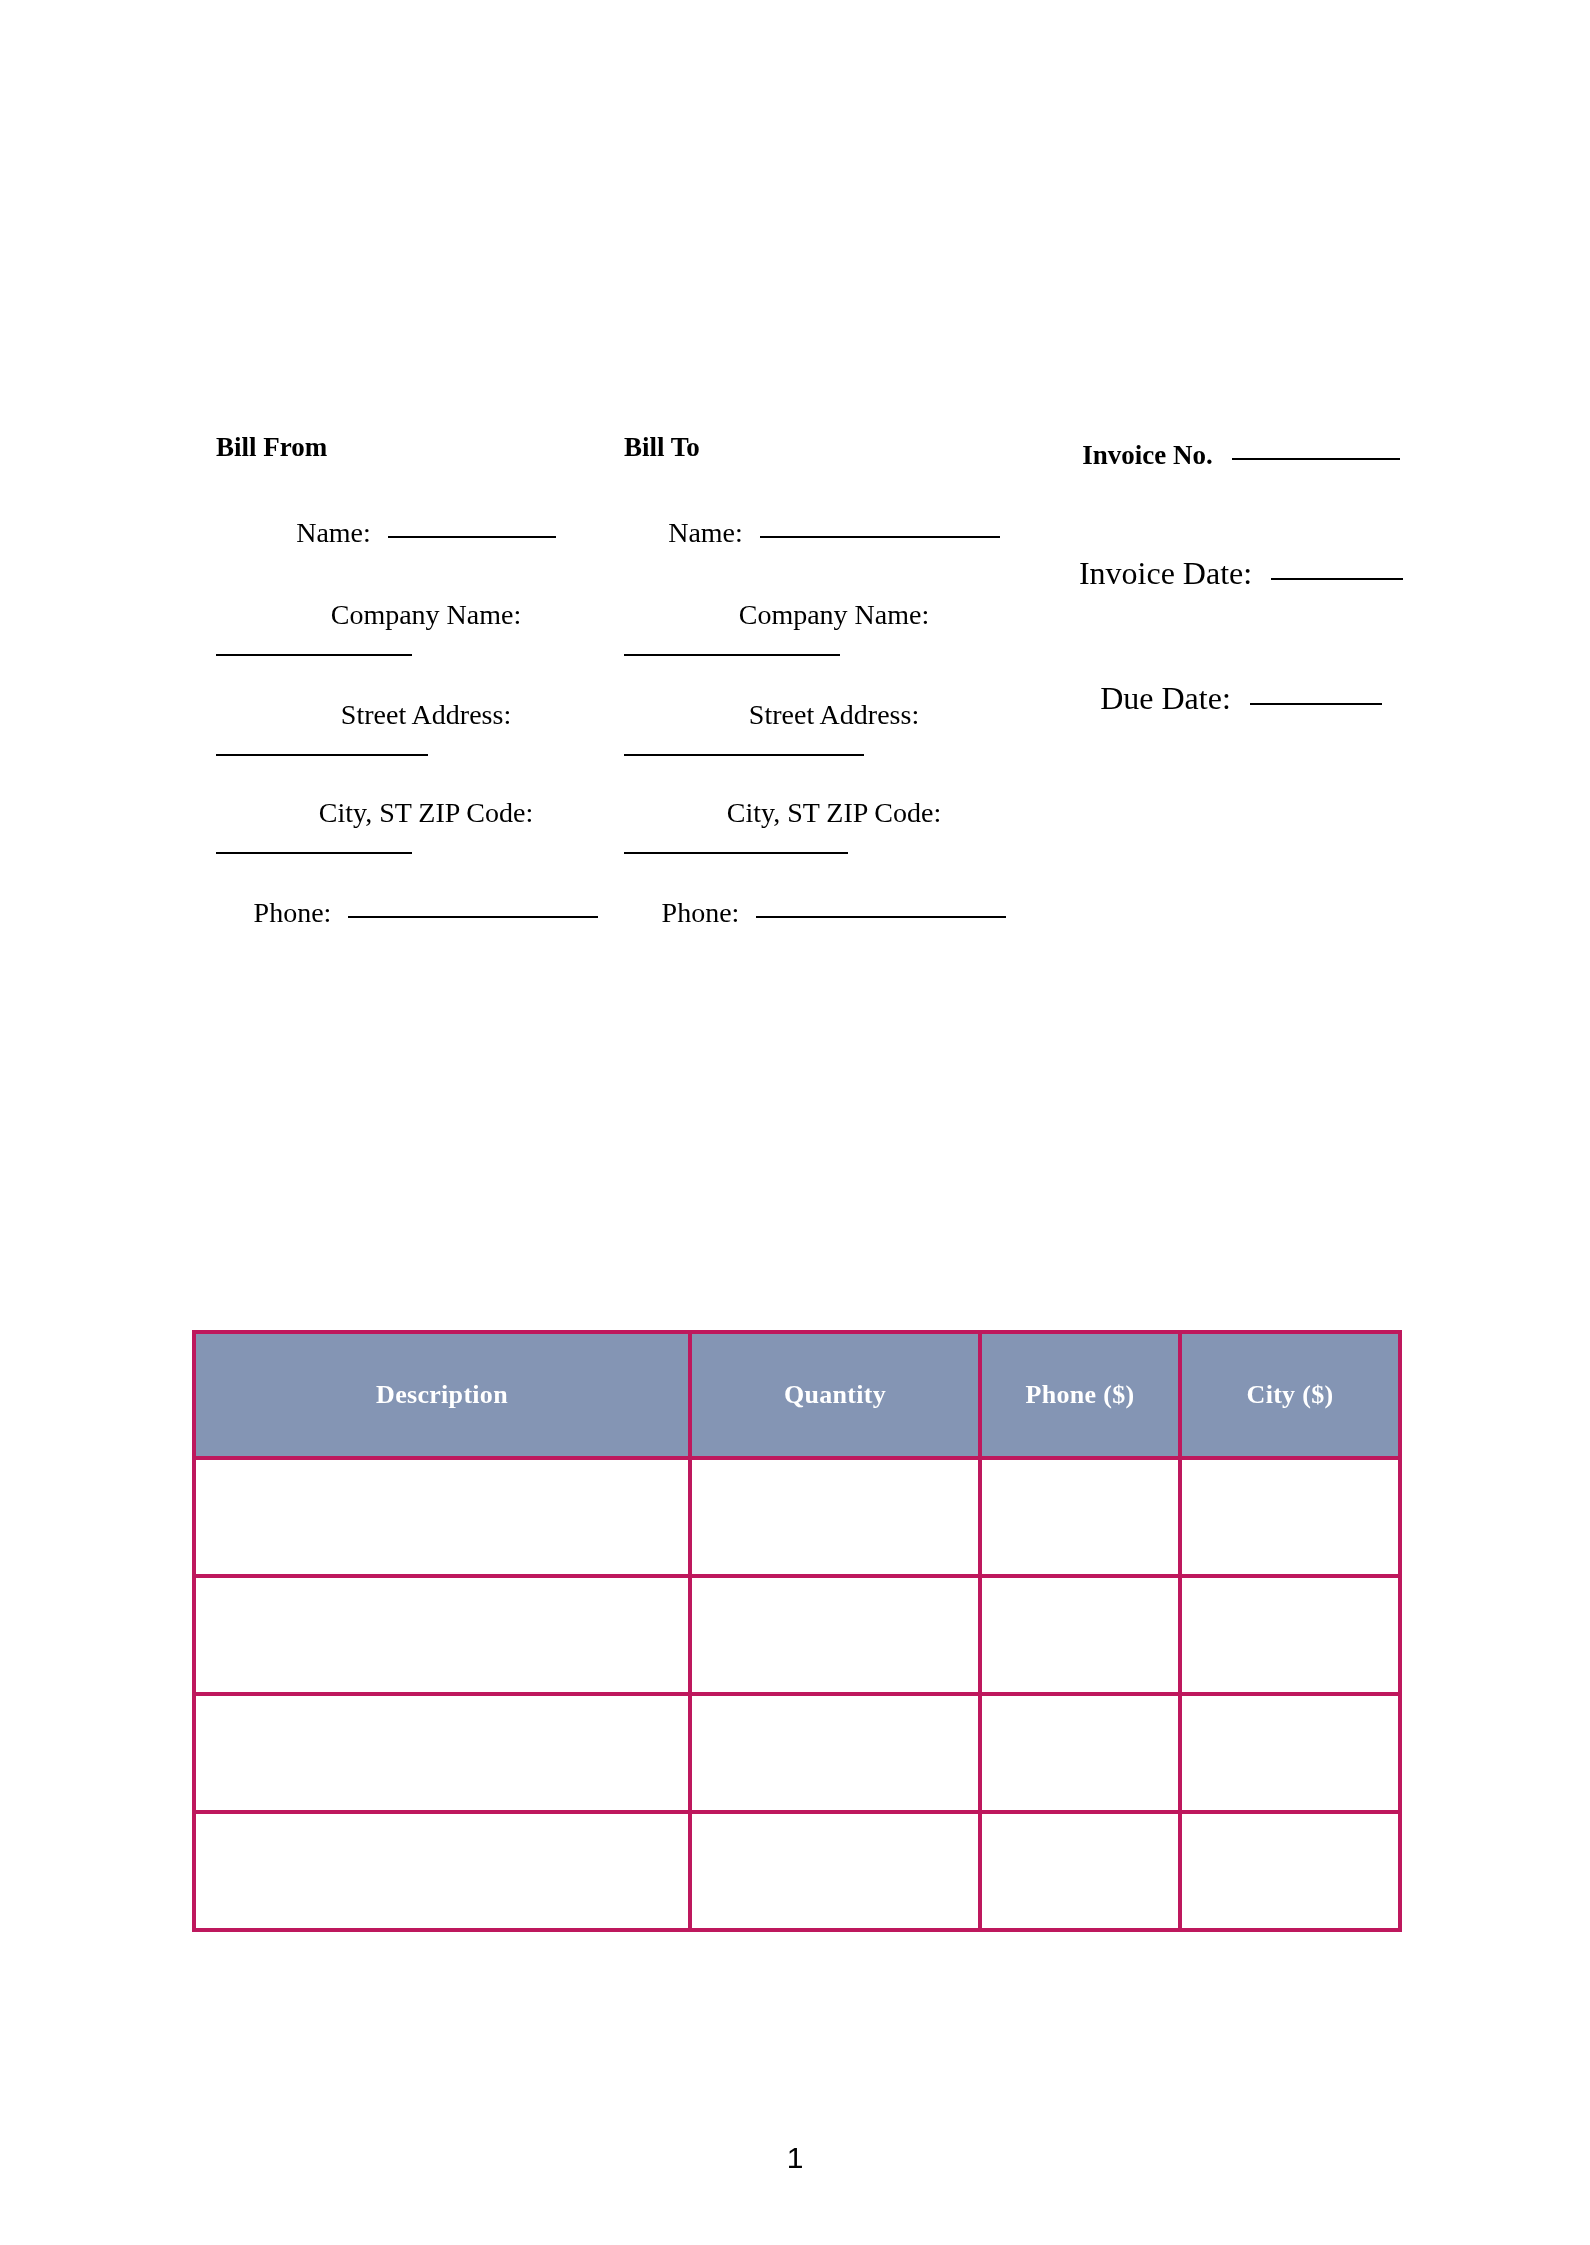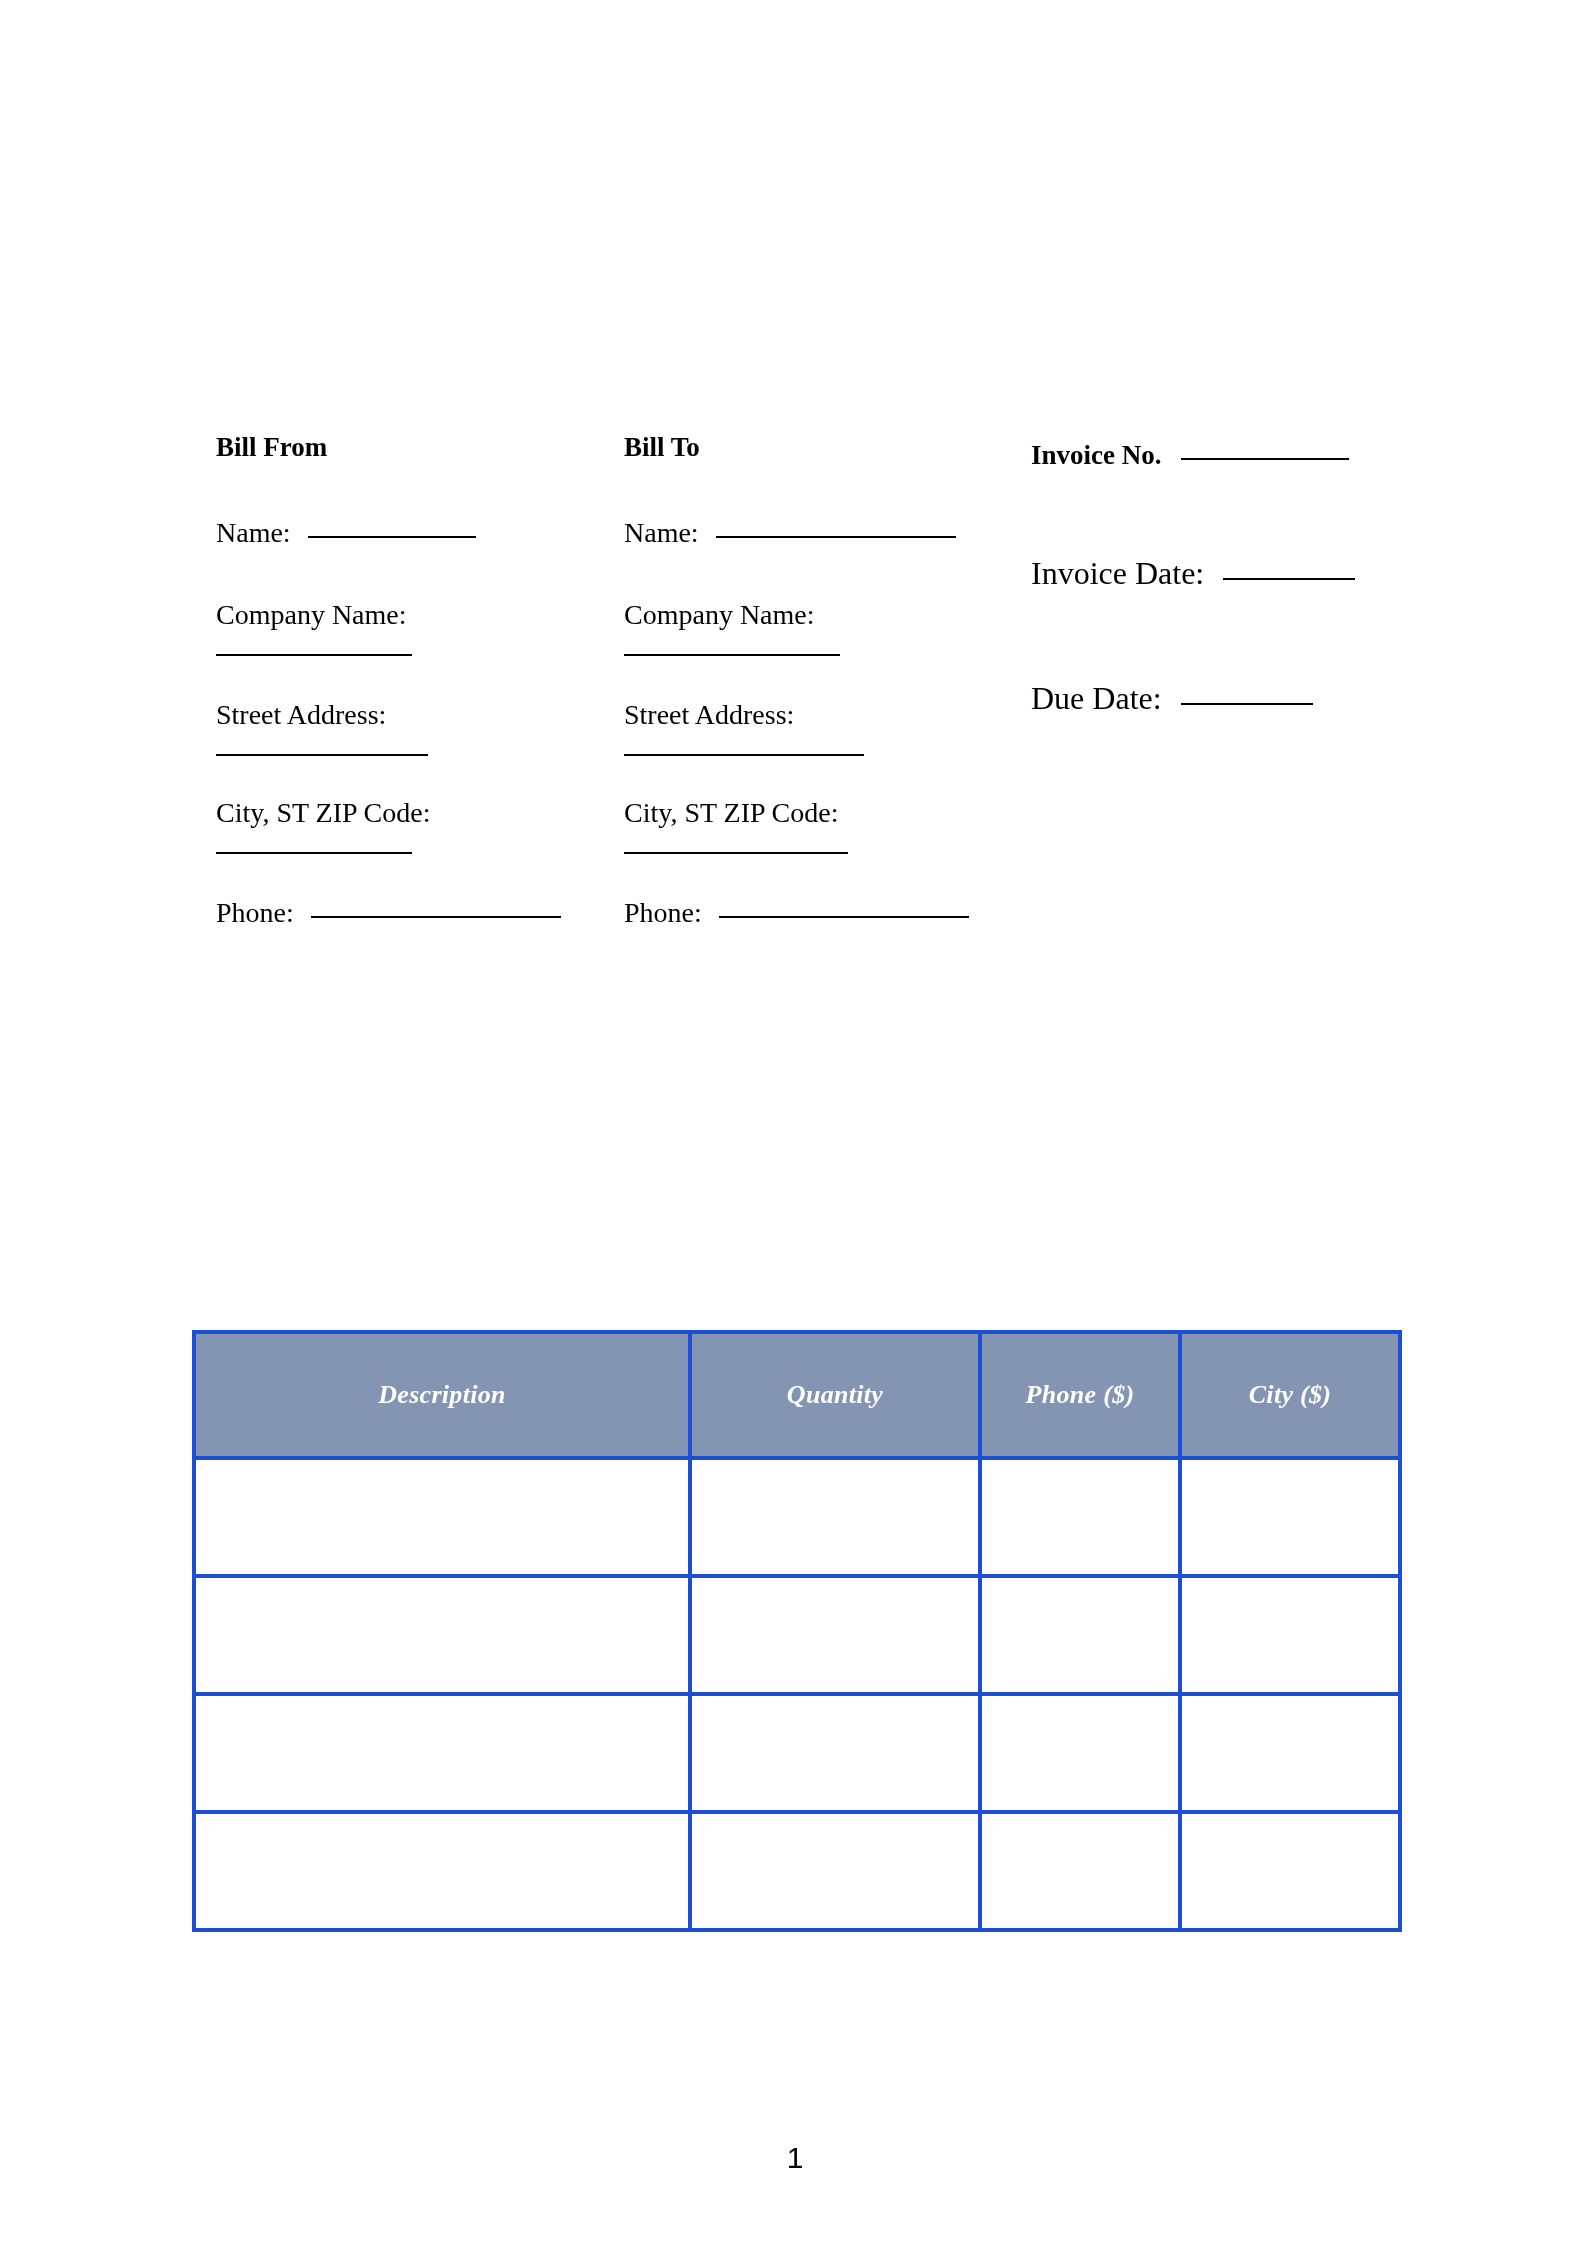--- a/index.html
+++ b/index.html
@@ -61,20 +61,21 @@
     line-height: 34px;
     margin: 0;
     white-space: nowrap;
   }
   .field-wrap {
     position: absolute;
     left: 0;
     font-size: 28px;
     line-height: 50px;
     width: 420px;
+    text-align: center;
   }
   .field-label { white-space: nowrap; }
 
   .rule {
     display: inline-block;
     border-bottom: 2px solid #000000;
     vertical-align: 4px;
     height: 0;
   }
   .rule-block {
@@ -112,24 +113,23 @@
   .items-table {
     position: absolute;
     left: 192px;
     top: 1330px;
     width: 1206px;
     border-collapse: collapse;
     table-layout: fixed;
   }
   .items-table th,
   .items-table td {
-    border: 4px solid #1d4ed8;
+    border: 4px solid #be185d;
     padding: 0;
     margin: 0;
-    font-style: italic;
   }
   .items-table thead th {
     background: #8495b4;
     color: #ffffff;
     font-size: 26px;
     font-weight: bold;
     height: 122px;
     text-align: center;
     vertical-align: middle;
     letter-spacing: 0.3px;

